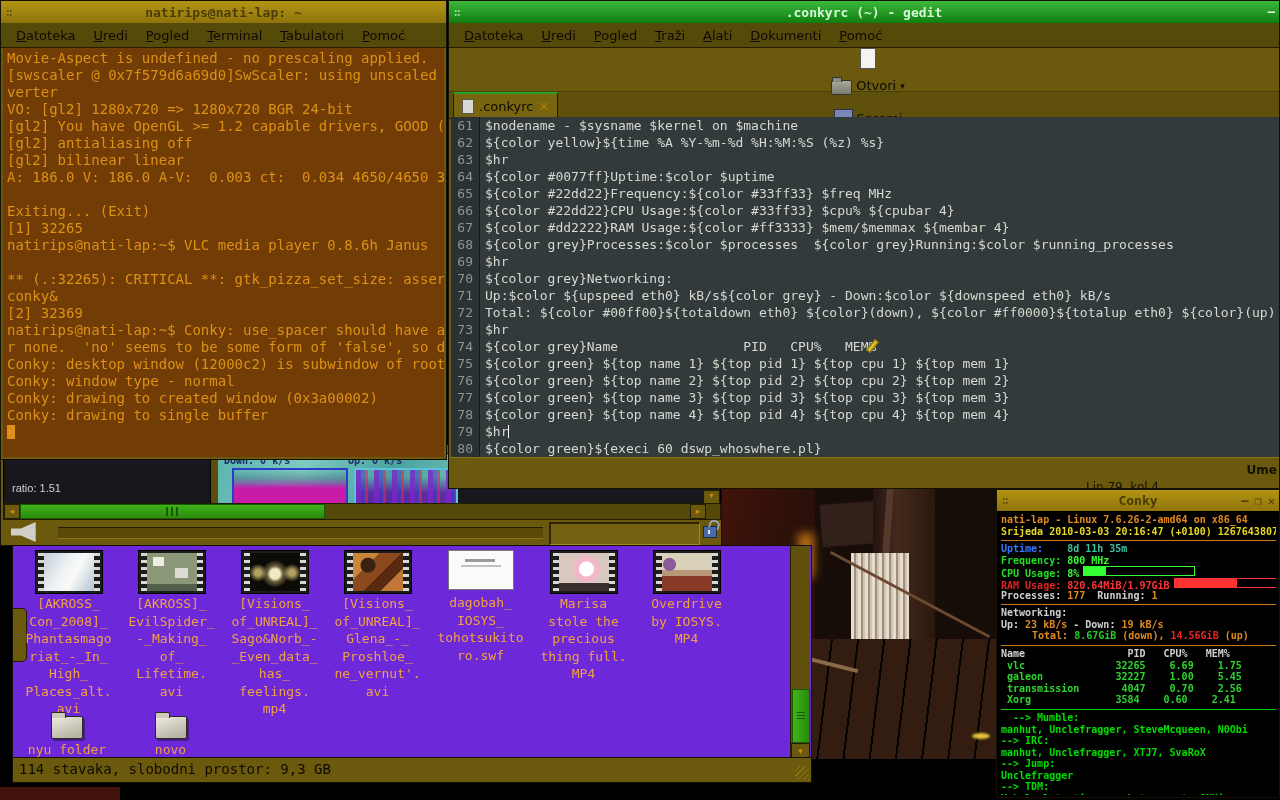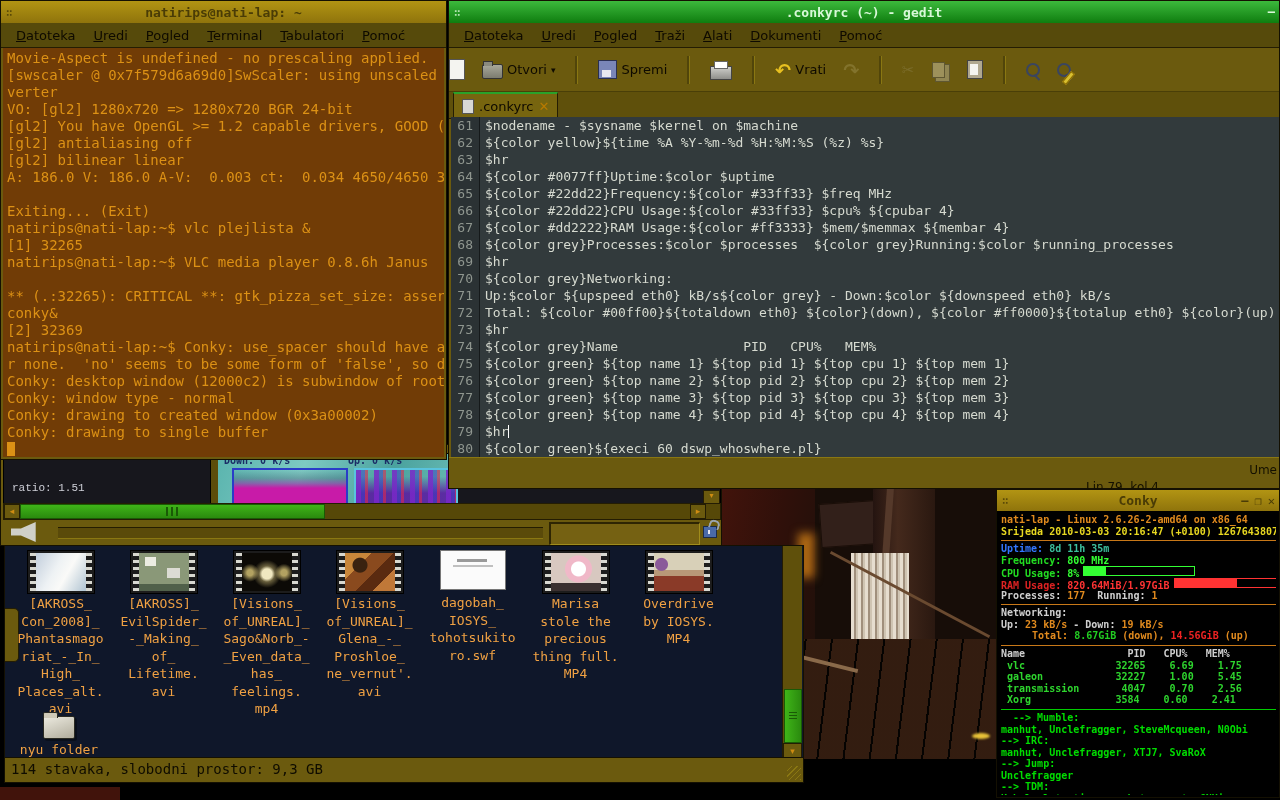--- a/index.html
+++ b/index.html
@@ -1,18 +1,18 @@
 <!DOCTYPE html>
 <html><head>
 <meta charset="utf-8">
 <style>
   html,body{margin:0;padding:0;background:#000;width:1280px;height:800px;overflow:hidden;
     font-family:"DejaVu Sans",sans-serif;}
   .abs{position:absolute;}
-  .mono{font-family:Liberation Mono, monospace;}
+  .mono{font-family:Liberation Sans, sans-serif;}
 
   
   .win{position:absolute;border:1px solid #141002;box-sizing:border-box;}
   .titlebar{height:22px;display:flex;align-items:center;position:relative;
     font-family:"DejaVu Sans Mono",monospace;font-weight:bold;font-size:13px;}
   .tb-gold{background:linear-gradient(#b29413,#8f740c);color:#4a3c06;}
   .tb-green{background:linear-gradient(#3cb93c,#0f7d0f);color:#d8f8d8;}
   .tb-icon{margin-left:5px;font-size:10px;letter-spacing:1px;opacity:.8;}
   .tb-title{position:absolute;left:0;right:0;text-align:center;}
   .tb-btns{position:absolute;right:4px;top:0;height:22px;display:flex;gap:6px;align-items:center;
@@ -25,22 +25,22 @@
   
   #term{left:0;top:0;width:447px;height:460px;background:#6b5a0e;z-index:30;}
   #term-lines{position:absolute;left:2px;right:2px;top:47px;bottom:2px;background:#713c06;
     overflow:hidden;padding:2px 4px;}
   .tline{color:#dc9115;font-family:"DejaVu Sans Mono",monospace;font-size:14px;line-height:17px;
     white-space:pre;height:17px;}
   .tcursor{display:inline-block;width:8px;height:14px;background:#dc9115;vertical-align:-2px;}
 
   
   #gedit{left:448px;top:0;width:832px;height:489px;background:#6b5a0e;z-index:40;}
-  #ged-toolbar{height:43px;display:flex;align-items:center;gap:17px;
-    border-bottom:1px solid #4a3f08;}
+  #ged-toolbar{height:43px;display:flex;align-items:center;gap:7px;padding-left:8px;
+    border-bottom:1px solid #4a3f08;flex-direction:column;}
   .tbtn{display:flex;align-items:center;gap:4px;color:#0e0a00;font-size:13px;}
   .tsep{width:2px;height:28px;background:#51450a;border-right:1px solid #8a7712;margin:0 3px;}
   .i-page{width:14px;height:19px;background:#f4f4f0;border:1px solid #555;}
   .i-folder{width:19px;height:13px;background:linear-gradient(#a8a89a,#7c7c70);border:1px solid #333;
     border-radius:2px;position:relative;margin-top:4px;}
   .i-folder::before{content:"";position:absolute;top:-4px;left:0;width:8px;height:4px;
     background:#8a8a7e;border:1px solid #333;border-bottom:none;}
   .i-floppy{width:17px;height:17px;background:#7a86b8;border:1px solid #2a3050;position:relative;}
   .i-floppy::after{content:"";position:absolute;left:3px;bottom:1px;width:9px;height:7px;background:#e8e8f0;}
   .i-print{width:20px;height:12px;background:linear-gradient(#cfcfcb,#8f8f8b);border:1px solid #444;
@@ -68,21 +68,21 @@
   #ged-main{position:absolute;left:2px;right:0;top:116px;bottom:30px;background:#323a3c;overflow:hidden;
     display:block;}
   .grow{white-space:pre;font-family:"DejaVu Sans Mono",monospace;font-size:13px;line-height:17px;height:17px;}
   .gno{display:inline-block;width:22px;text-align:right;padding-right:6px;color:#8f968f;
     background:#2b3234;border-right:1px solid #15191a;margin-right:5px;}
   .gtext{color:#d6dad0;}
   .gcaret{display:inline-block;width:1px;height:13px;background:#fff;vertical-align:-2px;}
   #ged-status{position:absolute;left:0;right:0;bottom:5px;height:25px;background:#6b5a0e;
     border-top:1px solid #8a7712;color:#141000;font-size:12px;}
   #ged-pos{position:absolute;right:120px;top:22px;}
-  #ged-mode{position:absolute;right:2px;top:5px;}
+  #ged-mode{position:absolute;right:2px;top:5px;font-weight:bold;}
 
   
   #media{left:0;top:444px;width:722px;height:102px;background:#6b5a0e;z-index:20;}
   #media-view{position:absolute;left:2px;top:8px;width:716px;height:49px;background:#17171d;
     border:1px solid #000;overflow:hidden;}
   #torrent-block{position:absolute;left:8px;top:2px;width:196px;font-size:11px;line-height:13px;
     color:#cfd0d8;white-space:pre;}
   #media-divider{position:absolute;left:206px;top:0;width:7px;height:49px;background:#5c4d0b;
     border-left:1px solid #000;border-right:1px solid #000;}
   #net-graphs{position:absolute;left:214px;top:0;width:240px;height:49px;
@@ -138,21 +138,21 @@
   #wp-floor{left:0;top:196px;width:300px;height:120px;
     background:#20110a;
     background-image:repeating-linear-gradient(97deg,rgba(0,0,0,.85) 0 2px,rgba(70,40,22,.5) 2px 26px);}
   #wp-stick{left:10px;top:208px;width:150px;height:4px;background:#8a6a4a;transform:rotate(14deg);}
   #wp-stick2{left:120px;top:150px;width:180px;height:3px;background:#6a4a30;transform:rotate(28deg);}
   #wp-glint{left:272px;top:290px;width:18px;height:6px;background:#e8c238;border-radius:50%;filter:blur(1px);}
   #wp-paper{left:30px;top:185px;width:40px;height:14px;background:#b8a890;transform:rotate(-12deg);}
   #wp-black{left:0;top:316px;width:300px;height:41px;background:#000;}
 
   
-  #fm{left:4px;top:545px;width:800px;height:238px;background:#0f172a;z-index:25;}
+  #fm{left:12px;top:545px;width:800px;height:238px;background:#6d28d9;z-index:25;}
   #fm-grip{position:absolute;left:0;top:62px;width:13px;height:52px;background:#6b5a0e;
     border:1px solid #241d03;border-left:none;border-radius:0 5px 5px 0;}
   #fm-items{position:absolute;left:0;top:2px;right:20px;bottom:24px;overflow:hidden;}
   .fitem{position:absolute;top:0;width:103px;text-align:center;}
   .film{display:inline-flex;background:#1c1c1c;border:1px solid #000;padding:2px;margin-top:2px;}
   .holes{display:block;width:6px;height:38px;
     background:repeating-linear-gradient(#d8d8d0 0 3px,#1c1c1c 3px 7px);}
   .shot{width:50px;height:38px;}
   .pale{background:linear-gradient(120deg,#c2cedc 0%,#eef2f4 40%,#fafaf8 60%,#b0c4d2 100%);}
   .wall{background-color:#8a9878;background-repeat:no-repeat;
@@ -276,21 +276,20 @@
       <div class="tline">Movie-Aspect is undefined - no prescaling applied.</div>
       <div class="tline">[swscaler @ 0x7f579d6a69d0]SwScaler: using unscaled yuv4</div>
       <div class="tline">verter</div>
       <div class="tline">VO: [gl2] 1280x720 =&gt; 1280x720 BGR 24-bit</div>
       <div class="tline">[gl2] You have OpenGL &gt;= 1.2 capable drivers, GOOD (16bp</div>
       <div class="tline">[gl2] antialiasing off</div>
       <div class="tline">[gl2] bilinear linear</div>
       <div class="tline">A: 186.0 V: 186.0 A-V:  0.003 ct:  0.034 4650/4650 31% 1</div>
       <div class="tline"></div>
       <div class="tline">Exiting... (Exit)</div>
-      <div class="tline">natirips@nati-lap:~$ vlc plejlista &amp;</div>
       <div class="tline">[1] 32265</div>
       <div class="tline">natirips@nati-lap:~$ VLC media player 0.8.6h Janus</div>
       <div class="tline"></div>
       <div class="tline">** (.:32265): CRITICAL **: gtk_pizza_set_size: assertion</div>
       <div class="tline">conky&amp;</div>
       <div class="tline">[2] 32369</div>
       <div class="tline">natirips@nati-lap:~$ Conky: use_spacer should have an ar</div>
       <div class="tline">r none.  'no' seems to be some form of 'false', so defau</div>
       <div class="tline">Conky: desktop window (12000c2) is subwindow of root win</div>
       <div class="tline">Conky: window type - normal</div>
@@ -331,20 +330,24 @@
         </div><div class="flabel">Marisa</div><div class="flabel">stole the</div><div class="flabel">precious</div><div class="flabel">thing full.</div><div class="flabel">MP4</div></div>
       <div class="fitem" style="left: 622px;"><div class="film">
           <i class="holes"></i>
           <div class="shot room"></div>
           <i class="holes"></i>
         </div><div class="flabel">Overdrive</div><div class="flabel">by IOSYS.</div><div class="flabel">MP4</div></div>
     </div>
   <div class="folder-block" id="folder1">
     <div class="ficon"></div>
     <div class="flabel">nyu folder</div>
+  </div>
+  <div class="folder-block" id="folder2">
+    <div class="ficon"></div>
+    <div class="flabel">novo</div>
   </div>
   <div id="fm-vscroll">
     <div id="fm-vthumb">
         <div id="fm-vgrip"></div>
       </div>
     <div id="fm-varrow">▾</div>
   </div>
   <div id="fm-status">114 stavaka, slobodni prostor: 9,3 GB</div>
   <div id="fm-resize"></div>
 </div>
@@ -451,24 +454,24 @@
   <div class="titlebar tb-gold">
     <span class="tb-icon">∷</span>
     <span class="tb-title">Conky</span>
     <span class="tb-btns">
       <span>–</span>
       <span>❐</span>
       <span>✕</span>
     </span>
   </div>
   <div id="conky-rows">
-      <div class="crow"><span style="color: rgb(224, 138, 30);">nati-lap - Linux 2.6.26-2-amd64 on x86_64</span></div>
+      <div class="crow"><span style="color: rgb(224, 138, 30);">nati-lap - Linux 7.6.26-2-amd64 on x86_64</span></div>
       <div class="crow"><span style="color: rgb(232, 216, 33);">Srijeda 2010-03-03 20:16:47 (+0100) 1267643807</span></div>
       <div class="chr" style="background: rgb(200, 120, 24);"></div>
-      <div class="crow"><span style="color: rgb(51, 119, 255);">Uptime:</span><span style="color: rgb(60, 191, 158);"> 8d 11h 35m</span></div>
+      <div class="crow"><span style="color: rgb(51, 119, 255);">Uptime:</span><span style="color: rgb(60, 191, 158); margin-left: 18px;"> 8d 11h 35m</span></div>
       <div class="crow"><span style="color: rgb(34, 221, 34);">Frequency:</span><span style="color: rgb(51, 255, 51);"> 800 MHz</span></div>
       <div class="crow"><span style="color: rgb(34, 221, 34);">CPU Usage:</span><span style="color: rgb(51, 255, 51);"> 8%</span><span class="cbar" style="border-color: rgb(51, 255, 51);"><span class="cfill" style="width: 20%; background: rgb(51, 255, 51);"></span></span></div>
       <div class="crow"><span style="color: rgb(221, 34, 34);">RAM Usage:</span><span style="color: rgb(255, 51, 51);"> 820.64MiB/1.97GiB</span><span class="cbar" style="border-color: rgb(255, 51, 51);"><span class="cfill" style="width: 57%; background: rgb(255, 51, 51);"></span></span></div>
       <div class="crow"><span style="color: rgb(207, 207, 207);">Processes:</span><span style="color: rgb(224, 138, 30);"> 177</span><span style="color: rgb(207, 207, 207);">  Running:</span><span style="color: rgb(224, 138, 30);"> 1</span></div>
       <div class="chr" style="background: rgb(200, 120, 24);"></div>
       <div class="crow"><span style="color: rgb(207, 207, 207);">Networking:</span></div>
       <div class="crow"><span style="color: rgb(207, 207, 207);">Up:</span><span style="color: rgb(224, 138, 30);"> 23 kB/s</span><span style="color: rgb(207, 207, 207);"> - Down:</span><span style="color: rgb(224, 138, 30);"> 19 kB/s</span></div>
       <div class="crow"><span style="color: rgb(224, 138, 30); margin-left: 31px;">Total:</span><span style="color: rgb(34, 204, 34);"> 8.67GiB</span><span style="color: rgb(224, 138, 30);"> (down),</span><span style="color: rgb(238, 34, 34);"> 14.56GiB</span><span style="color: rgb(224, 138, 30);"> (up)</span></div>
       <div class="chr" style="background: rgb(200, 120, 24);"></div>
       <div class="crow"><span style="color: rgb(207, 207, 207);">Name                 PID   CPU%   MEM%</span></div>

